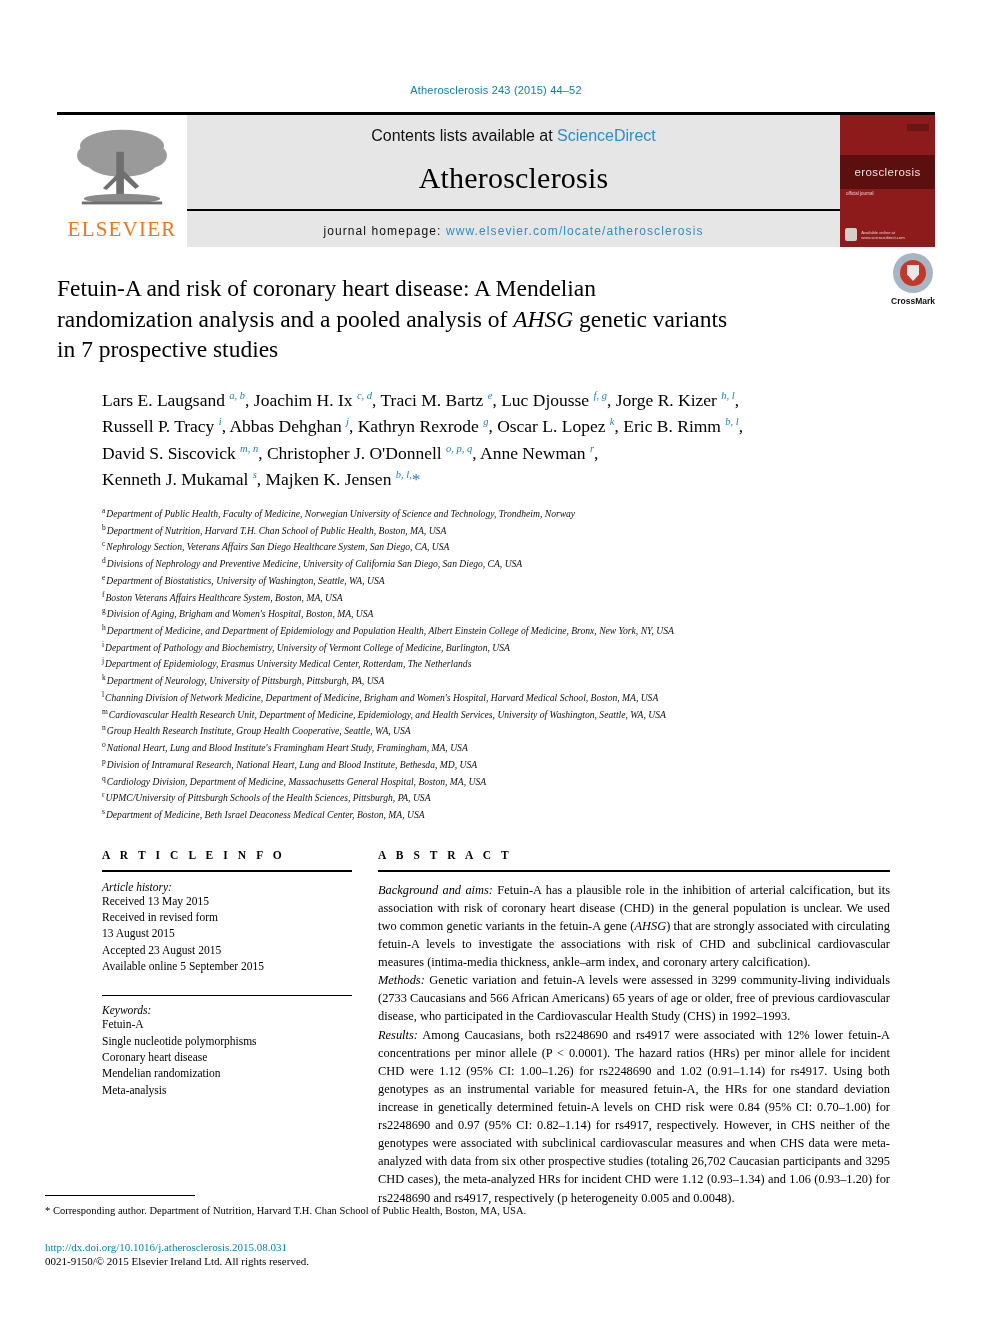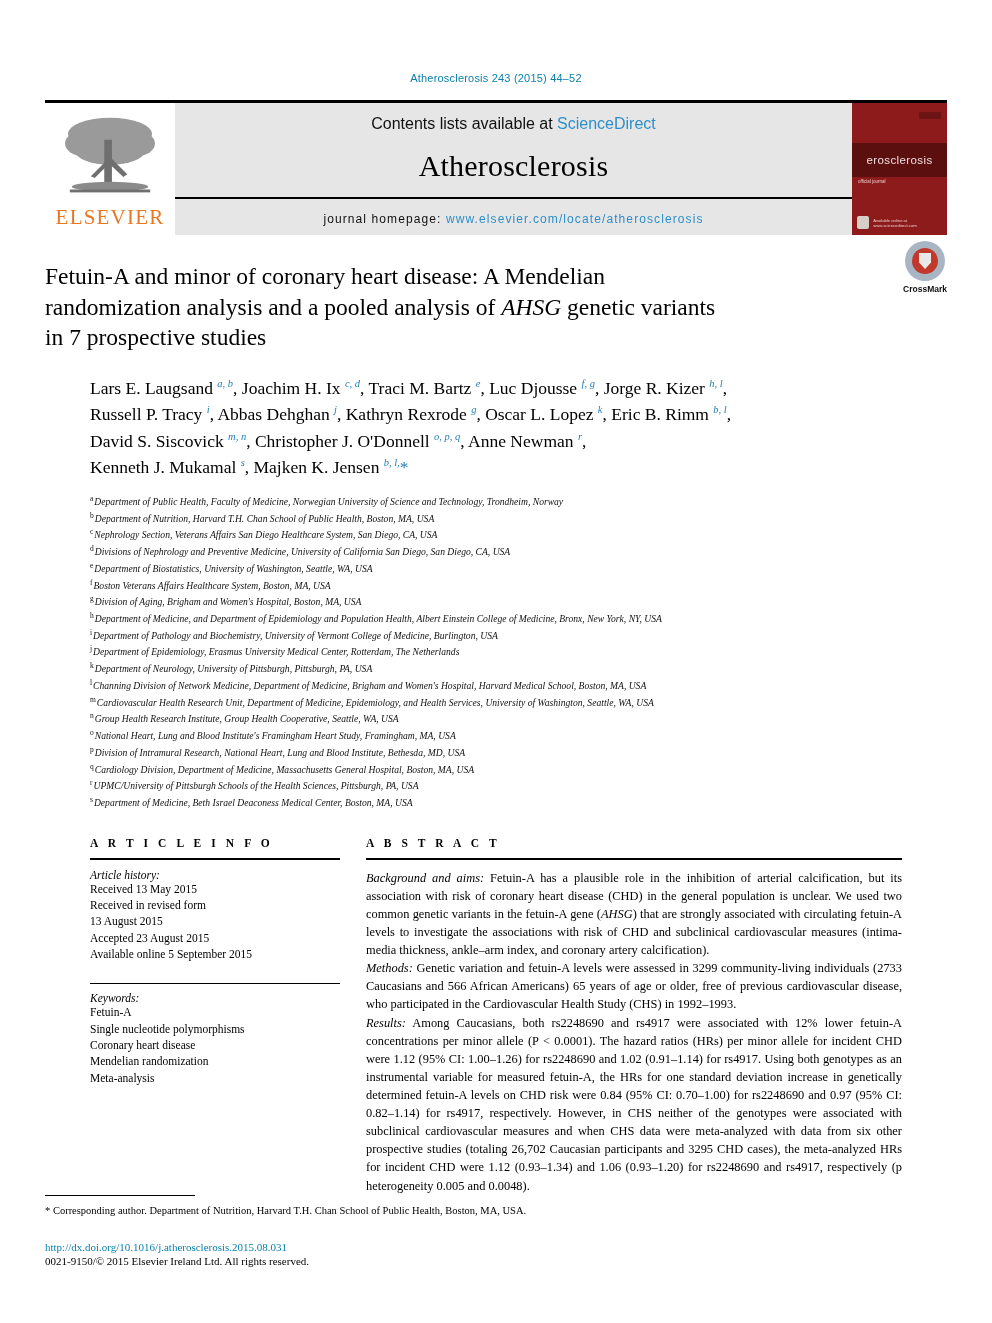--- a/index.html
+++ b/index.html
@@ -8,21 +8,21 @@
     background: #ffffff;
   }
   body {
     width: 992px; height: 1323px;
     font-family: "Liberation Serif", serif;
     color: #000;
     position: relative;
     overflow: hidden;
   }
 
-  .page { position: relative; width: 992px; height: 1323px; padding: 0; }
+  .page { position: relative; width: 992px; height: 1323px; padding: 12px; }
 
   
   .running-head {
     text-align: center;
     color: #0b7fab;
     font-family: "Liberation Sans", sans-serif;
     font-size: 11px;
     letter-spacing: .2px;
     padding-top: 72px;
   }
@@ -265,21 +265,21 @@
       <div class="cover-sub">official journal</div>
       <div class="cover-bottom">
         <div class="cm-dot"></div>
         <div class="cm-txt">Available online at www.sciencedirect.com</div>
       </div>
     </div>
   </div>
 
   <div class="title-area">
     <h1 class="article-title">
-      <span>Fetuin-A and minor of coronary heart disease: A Mendelian</span><br>
+      <span>Fetuin-A and risk of coronary heart disease: A Mendelian</span><br>
       <span>randomization analysis and a pooled analysis of </span><em>AHSG</em><span> genetic variants</span><br>
       <span>in 7 prospective studies</span>
     </h1>
 
     <div class="crossmark">
       <div class="crossmark-badge">
         <div class="crossmark-inner"></div>
       </div>
       <div class="crossmark-label">CrossMark</div>
     </div>

